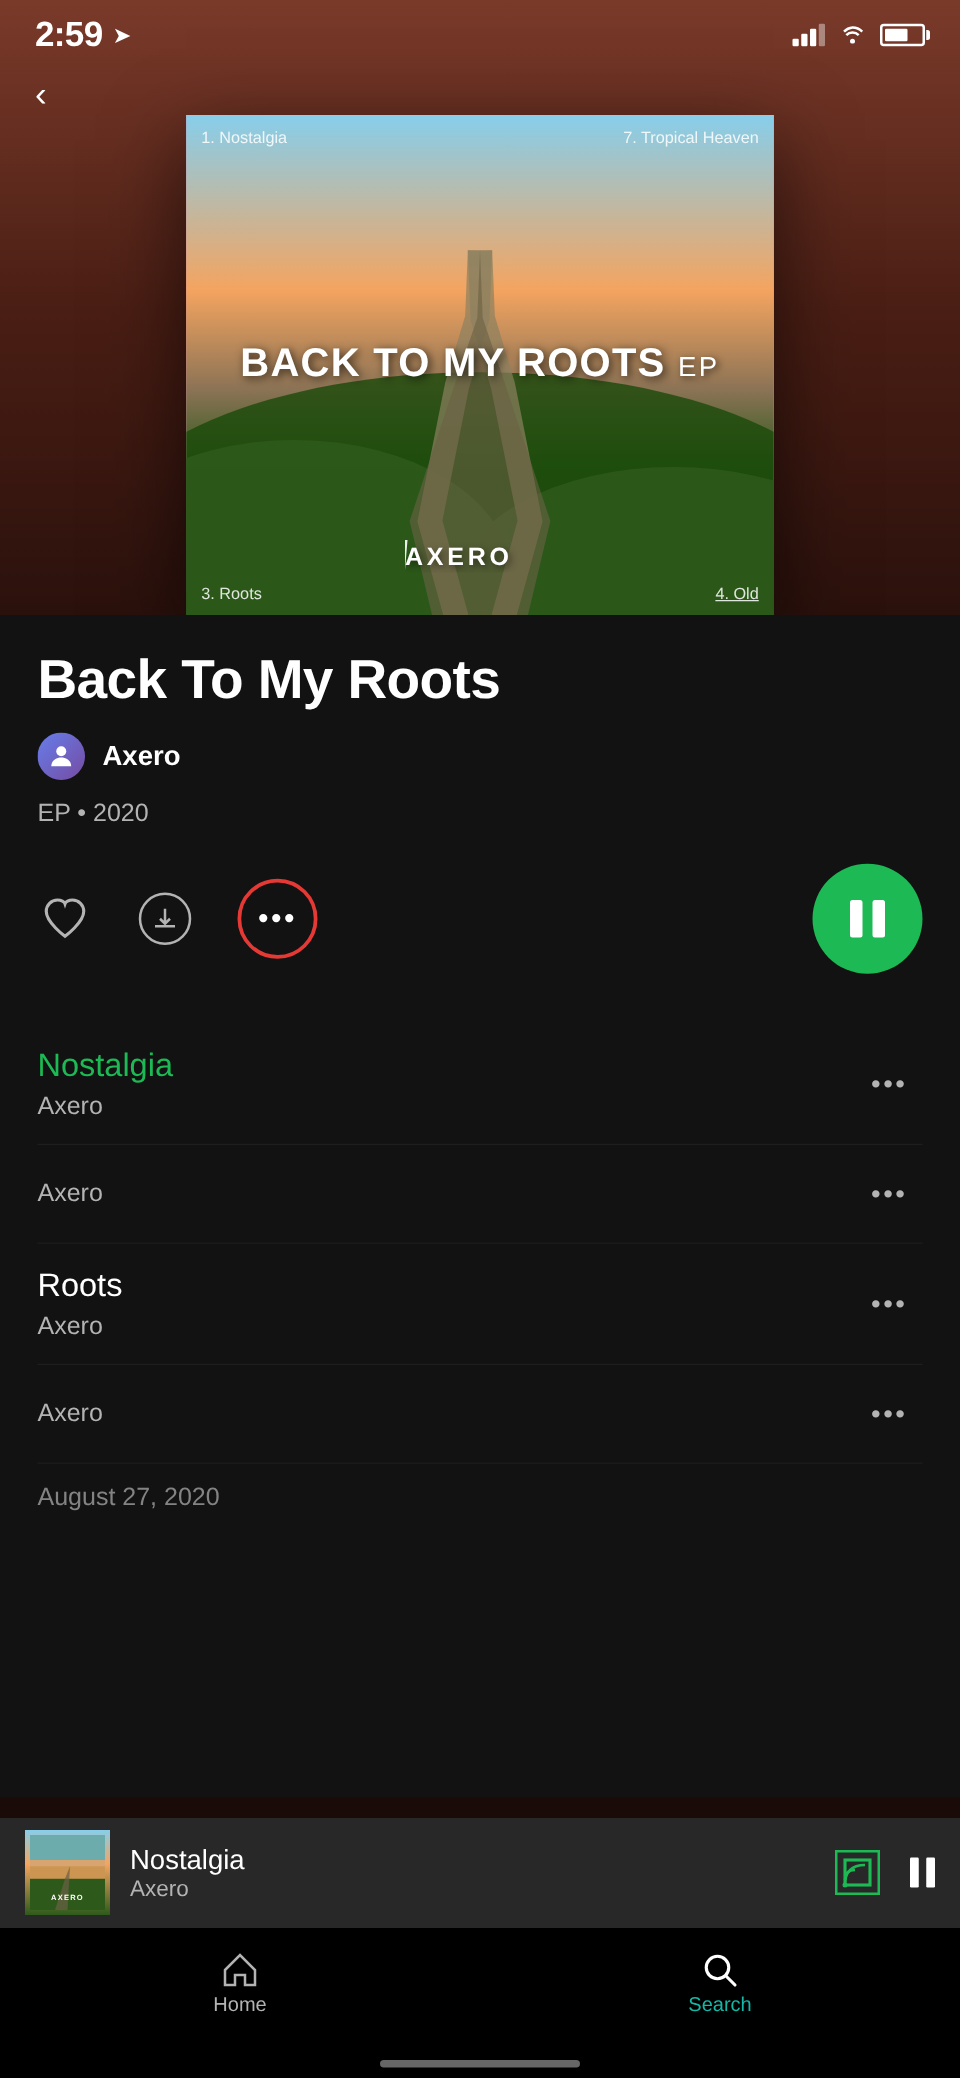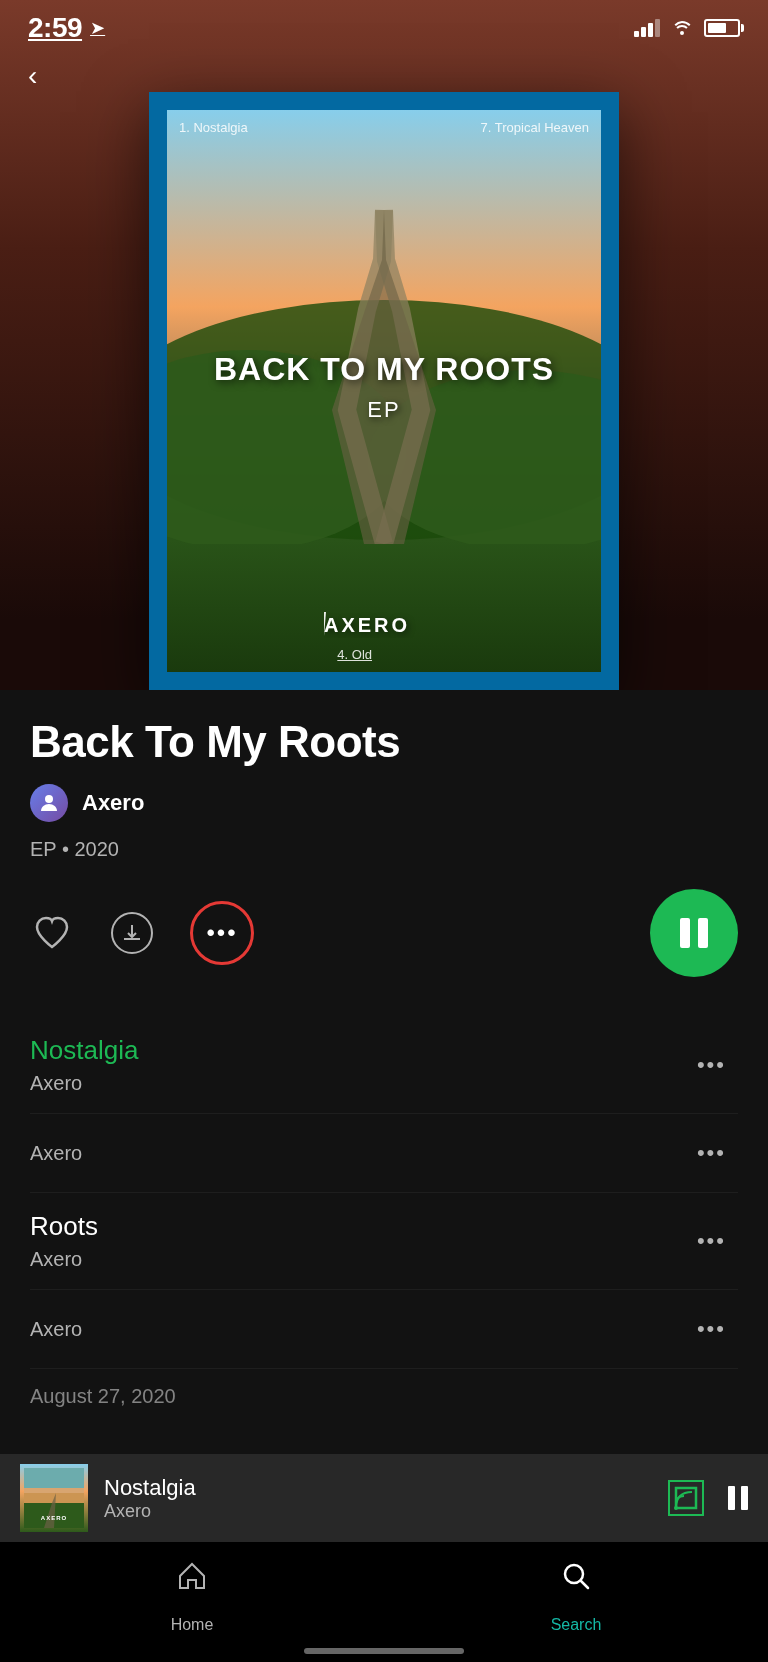--- a/index.html
+++ b/index.html
@@ -104,23 +104,22 @@
     .album-artwork-container {
       position: relative;
       z-index: 10;
       display: flex;
       justify-content: center;
       padding: 0 20px;
       margin-top: -10px;
     }
     .album-artwork-wrapper {
       width: 470px;
-      height: 598px;
-      background: #0369a1;
-      padding: 18px;
+      height: 400px;
+      background: #f9a8d4;
       box-shadow: 0 20px 60px rgba(0,0,0,0.6);
     }
     .album-artwork-inner {
       width: 100%;
       height: 100%;
       position: relative;
       overflow: hidden;
       background: linear-gradient(180deg, #87ceeb 0%, #f4a460 35%, #8b7355 55%, #2d5a1b 70%, #1a3a0d 100%);
     }
     .album-track-labels {
@@ -442,21 +441,21 @@
       display: flex;
       align-items: flex-start;
       padding-top: 16px;
       z-index: 100;
     }
     .nav-item {
       flex: 1;
       display: flex;
       flex-direction: column;
       align-items: center;
-      gap: 22px;
+      gap: 2px;
       cursor: pointer;
     }
     .nav-icon {
       width: 36px;
       height: 36px;
       display: flex;
       align-items: center;
       justify-content: center;
     }
     .nav-label {
@@ -479,21 +478,21 @@
       border-radius: 3px;
       z-index: 200;
     }
   </style>
 </head>
 <body>
 
 <div class="bg-gradient"></div>
 
 <div class="status-bar">
-  <div style="display:flex;align-items:center;gap:8px;text-decoration:underline;">
+  <div style="display:flex;align-items:center;gap:8px;">
     <span class="status-time">2:59</span>
     <span style="font-size:18px;color:#fff;">➤</span>
   </div>
   <div class="status-icons">
     <div class="signal-bars">
       <div class="signal-bar" style="height:6px;"></div>
       <div class="signal-bar" style="height:10px;"></div>
       <div class="signal-bar" style="height:14px;"></div>
       <div class="signal-bar" style="height:18px;opacity:0.4;"></div>
     </div>
@@ -523,20 +522,21 @@
         <ellipse cx="360" cy="350" rx="160" ry="90" fill="#2d5a1b" opacity="0.9"></ellipse>
 
         <path d="M 217 434 L 180 300 L 200 200 L 215 150 L 217 100" stroke="#8b8060" stroke-width="18" fill="none" opacity="0.7"></path>
         <path d="M 217 434 L 254 300 L 234 200 L 219 150 L 217 100" stroke="#8b8060" stroke-width="18" fill="none" opacity="0.7"></path>
         <path d="M 197 434 L 165 300 L 198 200 L 215 150 L 217 100 L 219 150 L 236 200 L 269 300 L 237 434Z" fill="#6b6045" opacity="0.6"></path>
       </svg>
 
       <div class="album-track-labels">
         <div class="album-track-label top-left">1. Nostalgia</div>
         <div class="album-track-label top-right">7. Tropical Heaven</div>
+        <div class="album-track-label bottom-left">3. Roots</div>
         <div class="album-track-label bottom-right">4. Old</div>
       </div>
 
       <div class="album-artwork-title">
         <div style="display:flex;align-items:baseline;justify-content:center;gap:10px;flex-wrap:wrap;">
           <span class="album-artwork-title-text">BACK TO MY ROOTS</span>
           <span class="album-artwork-subtitle">EP</span>
         </div>
       </div>
 

